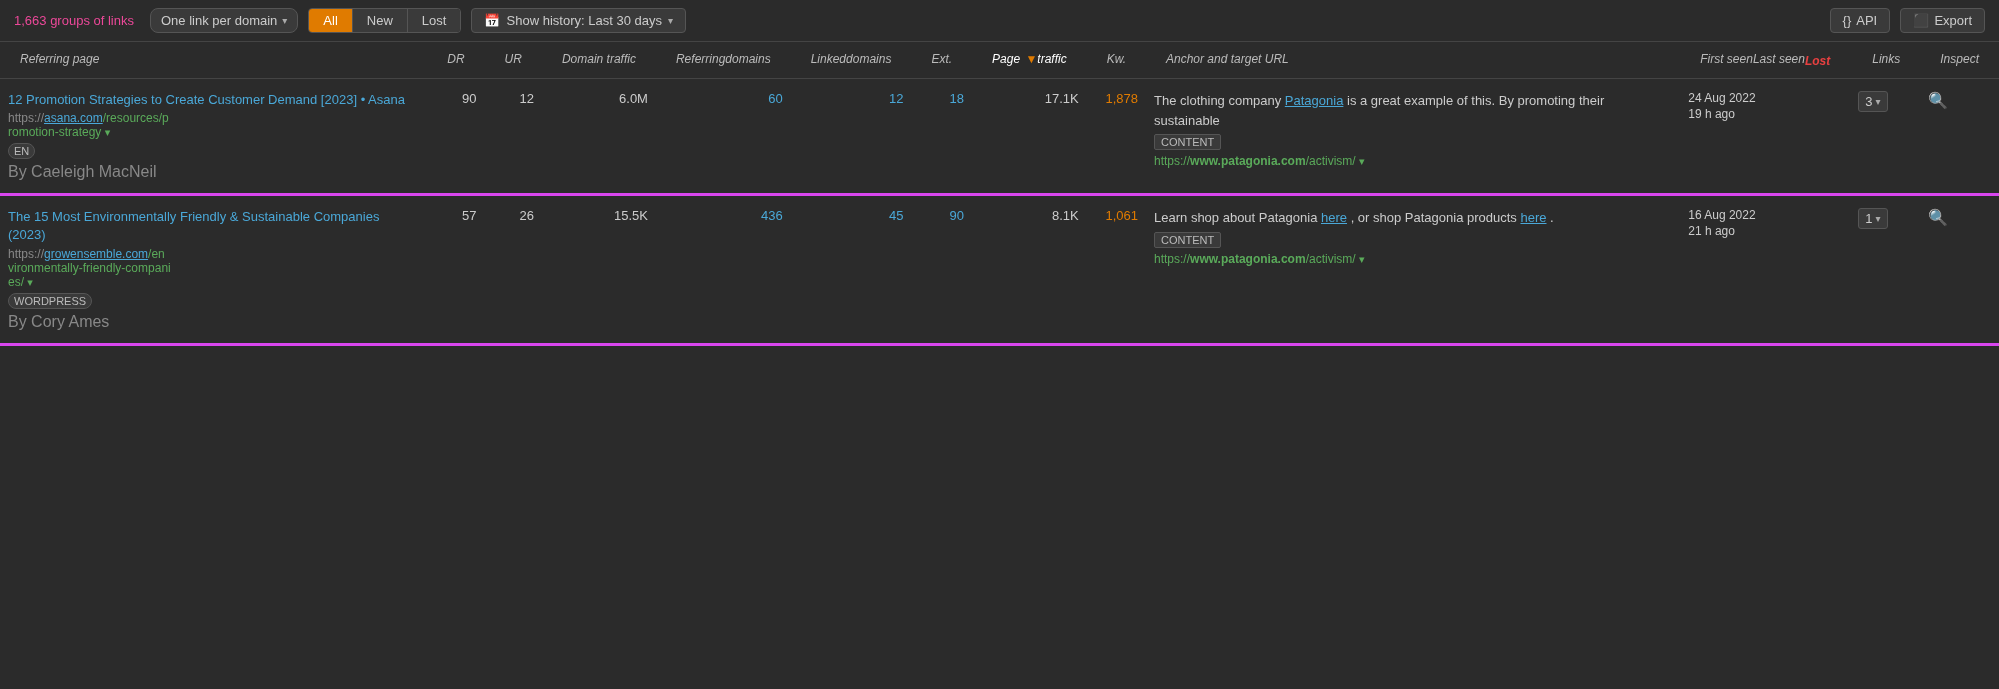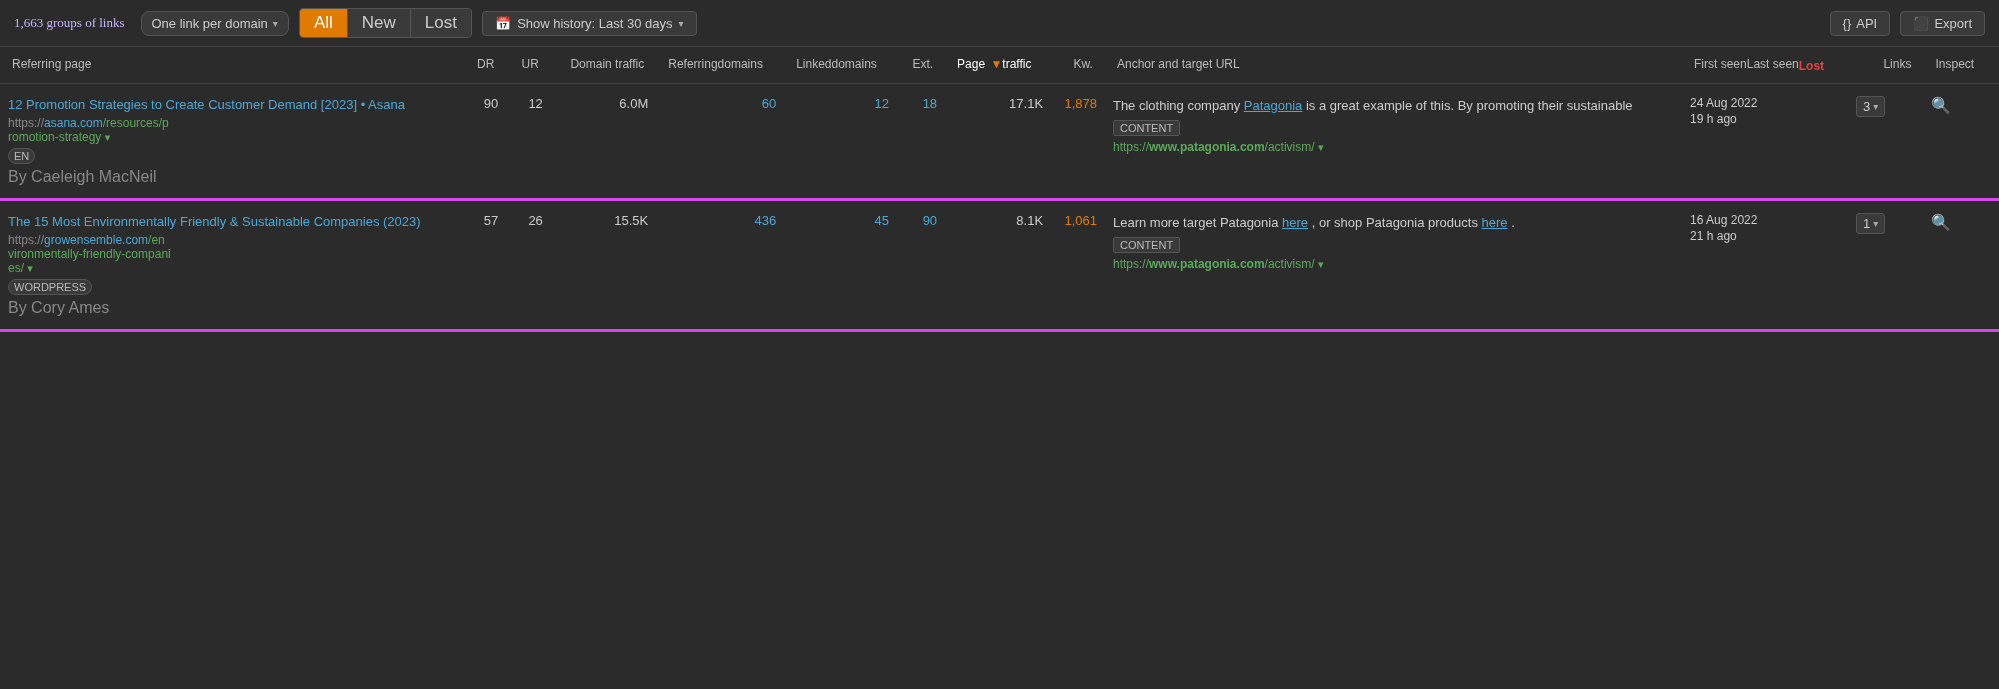--- a/index.html
+++ b/index.html
@@ -14,25 +14,24 @@
     
     .toolbar {
       display: flex;
       align-items: center;
       padding: 8px 14px;
       border-bottom: 1px solid #444;
       gap: 10px;
       background: #2b2b2b;
     }
     .groups-count {
-      color: #c4b5fd;
+      color: #ec4899;
       font-size: 13px;
       white-space: nowrap;
       margin-right: 6px;
-      font-family: Liberation Serif, serif;
     }
     .dropdown-btn {
       background: #3a3a3a;
       border: 1px solid #555;
       color: #ccc;
       padding: 4px 10px;
       border-radius: 8px;
       cursor: pointer;
       font-size: 13px;
       display: flex;
@@ -44,21 +43,21 @@
       border: 1px solid #555;
       border-radius: 4px;
       overflow: hidden;
     }
     .tab-btn {
       background: #3a3a3a;
       border: none;
       color: #ccc;
       padding: 4px 14px;
       cursor: pointer;
-      font-size: 17px;
+      font-size: 13px;
       border-right: 1px solid #555;
     }
     .tab-btn:last-child { border-right: none; }
     .tab-btn.active {
       background: #e07b00;
       color: #fff;
     }
     .history-btn {
       background: #3a3a3a;
       border: 1px solid #555;
@@ -90,27 +89,28 @@
       overflow-x: auto;
     }
     table {
       width: 100%;
       border-collapse: collapse;
     }
     thead tr {
       border-bottom: 1px solid #444;
     }
     thead th {
-      padding: 10px 12px;
+      padding: 10px 20px;
       text-align: left;
       color: #bbb;
       font-weight: normal;
       font-size: 12px;
       white-space: nowrap;
       vertical-align: top;
+      font-style: italic;
     }
     thead th.numeric {
       text-align: right;
     }
     thead th.active-sort {
       color: #fff;
     }
     tbody tr {
       border-bottom: 3px solid #d946ef;
       vertical-align: top;
@@ -131,21 +131,21 @@
       text-decoration: none;
       font-size: 13px;
       line-height: 1.4;
     }
     .url-line {
       font-size: 12px;
       color: #888;
       margin-top: 2px;
       word-break: break-all;
     }
-    .url-line .domain-part { color: #4aa8d8; }
+    .url-line .domain-part { color: #4aa8d8; text-decoration: underline; }
     .url-line .path-part { color: #5aaa5a; }
     .badge {
       display: inline-block;
       background: #3a3a3a;
       border: 1px solid #555;
       color: #bbb;
       font-size: 11px;
       padding: 1px 5px;
       border-radius: 8px;
       margin-top: 4px;
@@ -379,21 +379,21 @@
         <td class="numeric num-white">57</td>
         <td class="numeric num-white">26</td>
         <td class="numeric num-white">15.5K</td>
         <td class="numeric num-blue" style="cursor:pointer;">436</td>
         <td class="numeric num-blue" style="cursor:pointer;">45</td>
         <td class="numeric num-blue">90</td>
         <td class="numeric num-white">8.1K</td>
         <td class="numeric num-orange">1,061</td>
         <td>
           <div class="anchor-text">
-            <span>Learn more target Patagonia </span><a href="#" class="named-link">here</a><span> , or shop Patagonia products </span><a href="#" class="named-link">here</a><span> .</span>
+            <span>Learn shop about Patagonia </span><a href="#" class="named-link">here</a><span> , or shop Patagonia products </span><a href="#" class="named-link">here</a><span> .</span>
           </div>
           <div>
             <span class="content-badge">CONTENT</span>
           </div>
           <div class="target-url">
             <a href="#" style="color:#5aaa5a; text-decoration:none;">https://<strong>www.patagonia.com</strong>/activism/</a>
             <span class="green-arrow"> ▾</span>
           </div>
         </td>
         <td>

